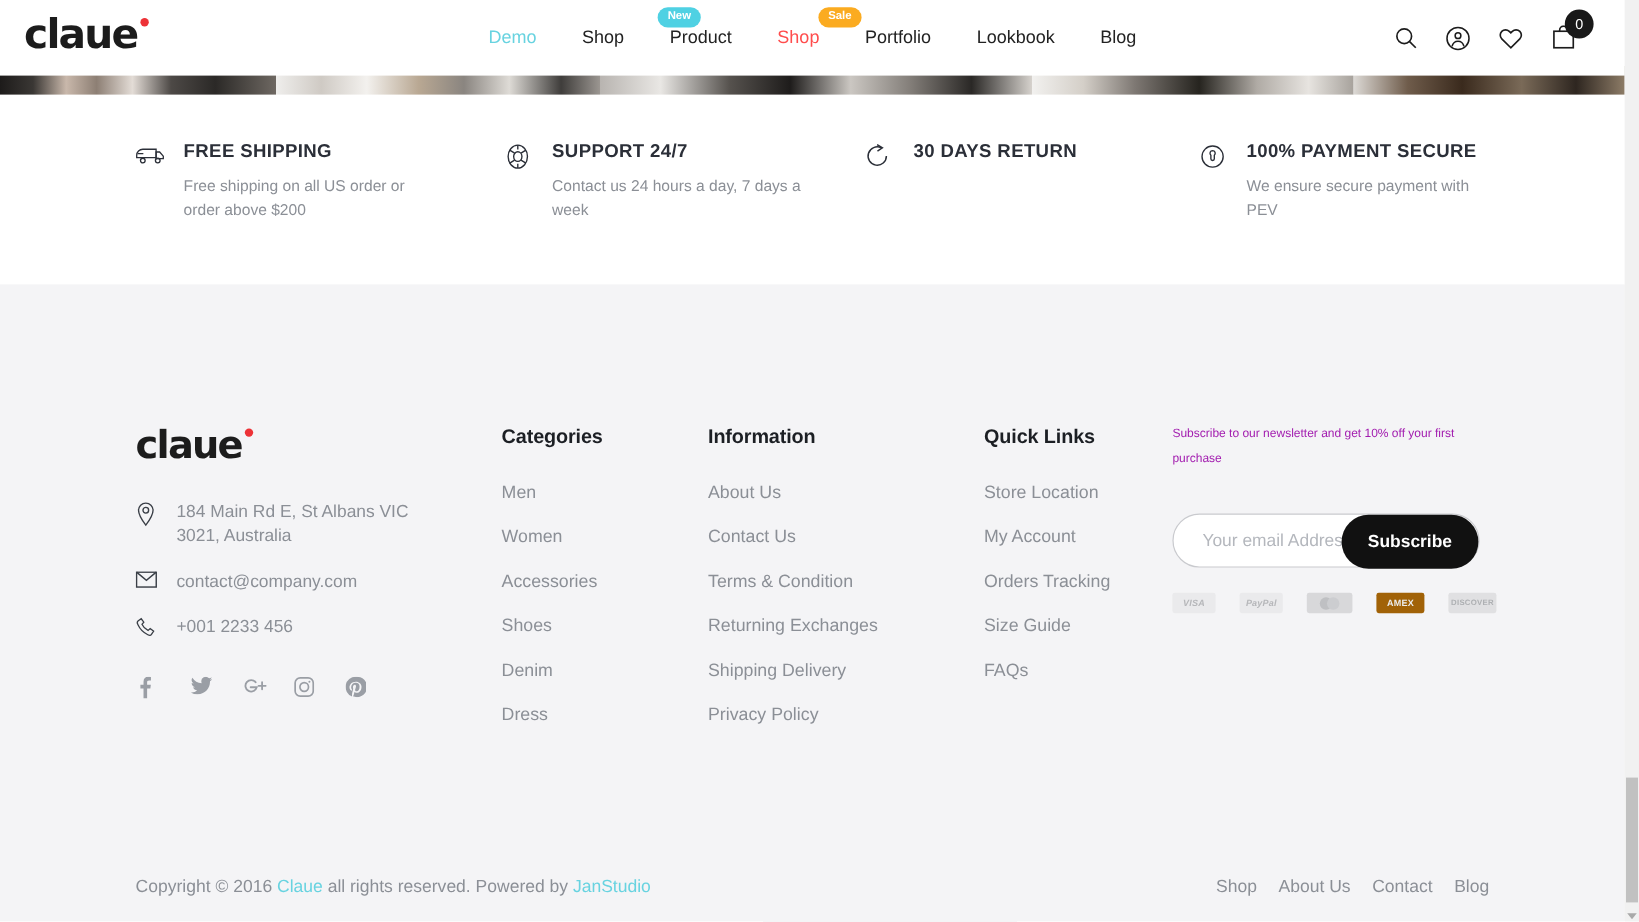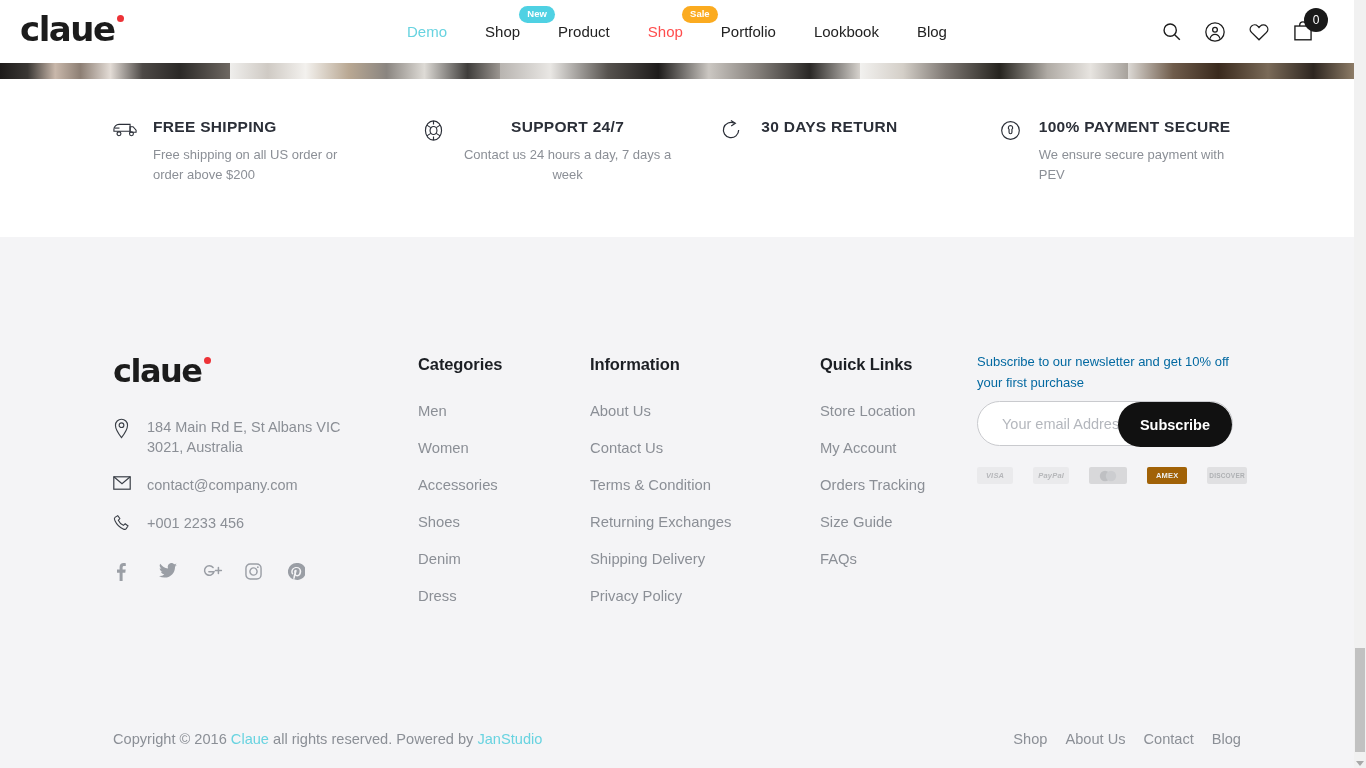--- a/index.html
+++ b/index.html
@@ -38,21 +38,21 @@
     padding: 0 19px; white-space: nowrap; line-height: 63px;
   }
   .nav-item.is-demo { color: #68d3e0; }
   .nav-item.is-sale { color: #ff4d4d; }
   .nav-badge {
     position: absolute; top: 6px; left: 73%;
     font-size: 9.5px; color: #fff; font-weight: 600;
     padding: 3px 8px 4px; border-radius: 11px;
     line-height: 1;
   }
-  .badge-new { background: #4fd1e3; }
+  .badge-new { background: #4fd1e3; margin-left: 29px; }
   .badge-sale { background: #fbab20; }
 
   .header-icons {
     position: absolute; right: 38px; top: 0; height: 63px;
     display: flex; align-items: center; gap: 18px;
   }
   .hicon { width: 26px; height: 26px; display: flex; align-items: center; justify-content: center; cursor: pointer; position: relative; }
   .hicon svg { display: block; }
   .cart-badge {
     position: absolute; top: -11px; right: -12px;
@@ -74,21 +74,21 @@
   .bs5 { width: 226px; background: linear-gradient(90deg,#dcd9d5 0%,#6f5c4b 20%,#3a2a1d 40%,#7a6a58 62%,#2e2620 82%,#8d7c67 100%); }
 
   
   .features {
     position: absolute; top: 100px; left: 0; width: 1354px; height: 137px;
     background: #fff;
     display: flex; padding-left: 113px; padding-right: 60px;
   }
   .feature { display: flex; align-items: flex-start; gap: 14px; }
   .f1 { width: 312px; }
-  .f2 { width: 306px; text-align: center; }
+  .f2 { width: 306px; }
   .f3 { width: 282px; }
   .f4 { width: 300px; }
   .feature-ico { width: 26px; flex: 0 0 26px; margin-top: 19px; color: #2b2f38; }
   .feature-body { padding-top: 18px; }
   .feature-title {
     font-size: 15.5px; color: #2b2f38; letter-spacing: .3px;
     font-weight: 600; margin-bottom: 9px;
   }
   .feature-desc { font-size: 13px; line-height: 20px; color: #8b8f96; max-width: 215px; }
 
@@ -122,21 +122,21 @@
   .fcol-title {
     font-size: 16.5px; font-weight: 700; color: #1c1f24;
     margin-bottom: 29px; letter-spacing: -.1px;
   }
   .fcol-link {
     display: block; font-size: 14.8px; color: #8b8f96;
     margin-bottom: 21px; cursor: pointer; white-space: nowrap;
   }
 
   .fcol-news { position: absolute; left: 977px; top: 114px; width: 270px; }
-  .news-text { font-size: 13px; line-height: 21px; color: #0369a1; margin-bottom: 8px; }
+  .news-text { font-size: 10px; line-height: 21px; color: #a21caf; margin-bottom: 35px; }
   .news-form {
     position: relative; width: 256px; height: 45px;
     border: 1px solid #c9cace; border-radius: 24px; background: #fff;
     display: flex; align-items: center;
   }
   .news-input {
     border: none; outline: none; background: transparent;
     font-family: "Liberation Sans", sans-serif;
     font-size: 14.5px; color: #555; padding-left: 24px; width: 150px;
   }

